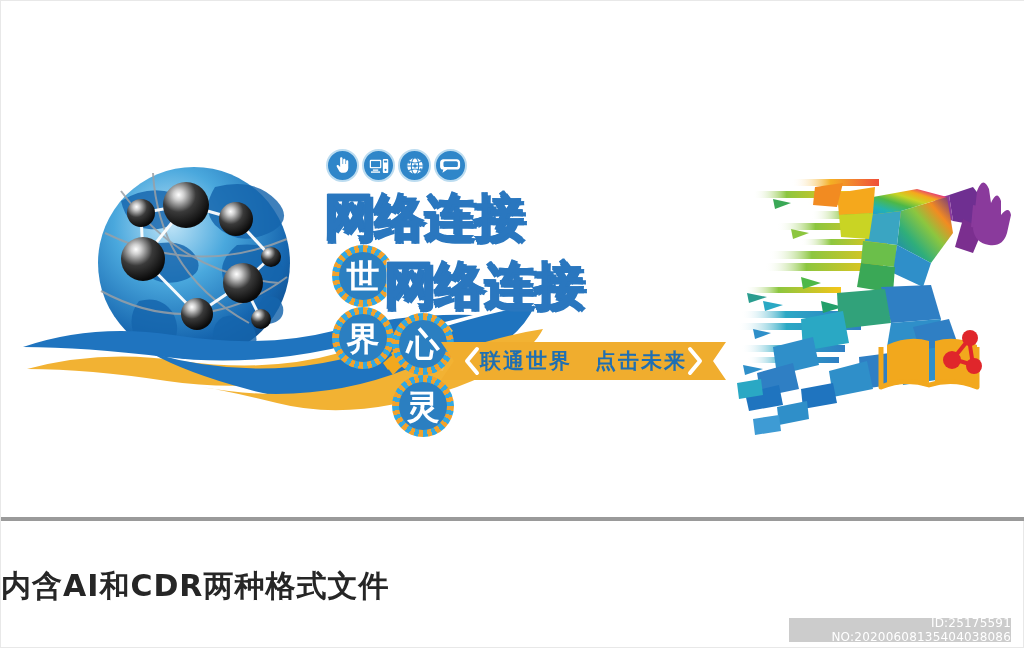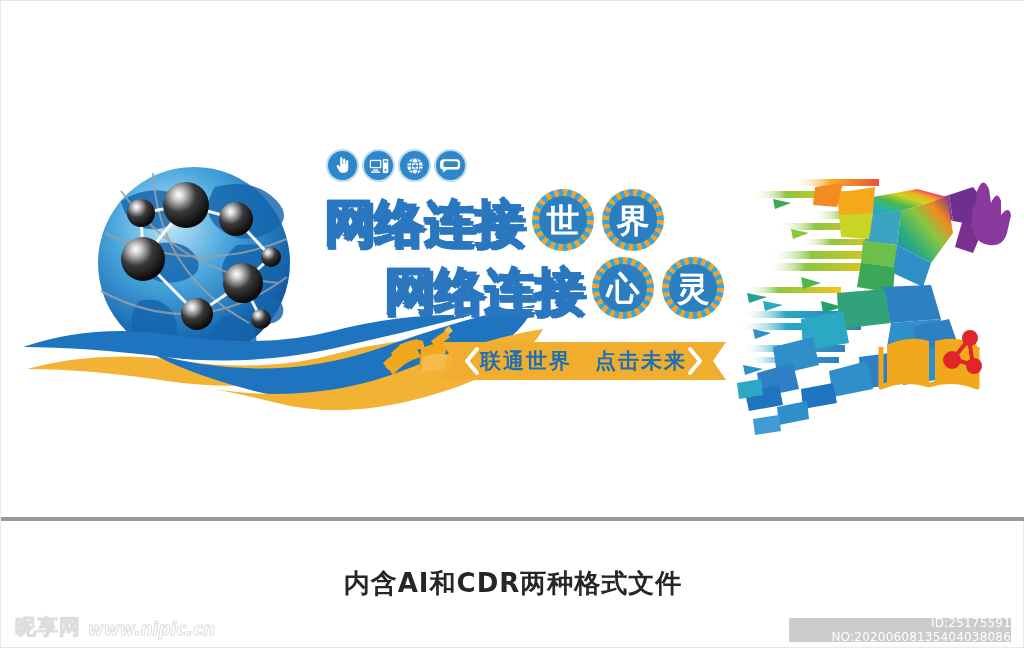--- a/index.html
+++ b/index.html
@@ -22,22 +22,23 @@
     left: 0; top: 0;
     width: 1024px; height: 517px;
     background: #ffffff;
   }
   #art-svg { position: absolute; left: 0; top: 0; }
 
   
   .headline-row {
     position: absolute;
     display: flex;
-    align-items: flex-end;
+    align-items: flex-start;
     white-space: nowrap;
+    flex-direction: column;
   }
   #headline-1 { left: 323px; top: 188px; }
   #headline-2 { left: 383px; top: 256px; }
 
   .hl-text {
     font-family: "DejaVu Sans", sans-serif;
     font-weight: bold;
     font-size: 52px;
     line-height: 56px;
     letter-spacing: -1px;
@@ -128,23 +129,22 @@
   #divider {
     position: absolute;
     left: 0; top: 516px;
     width: 1024px; height: 4px;
     background: #9a9a9a;
   }
   #caption {
     position: absolute;
     left: 0; top: 565px;
     width: 1024px;
-    text-align: center;
-    font-family: "DejaVu Sans", sans-serif;
-    font-size: 26px;
+    font-family: "DejaVu Sans", sans-serif;
+    font-size: 30px;
     font-weight: bold;
     color: #262626;
     letter-spacing: 1px;
   }
 
   
   #watermark {
     position: absolute;
     left: 14px; top: 612px;
     display: flex;
@@ -462,20 +462,16 @@
         <path d="M249 7 L259 19 L249 31" fill="none" stroke="#ffffff" stroke-width="4" stroke-linecap="round" stroke-linejoin="round"></path>
       </svg>
       <div id="banner-text">联通世界　点击未来</div>
     </div>
   </div>
 
   <div id="divider"></div>
 
   <div id="caption">内含AI和CDR两种格式文件</div>
 
-  <div id="watermark">
-    <span id="wm-cn">昵享网</span>
-    <span id="wm-url">www.nipic.cn</span>
-  </div>
 
   <div id="id-bar">ID:25175591 NO:20200608135404038086</div>
 
 </div>
 
 </body></html>

